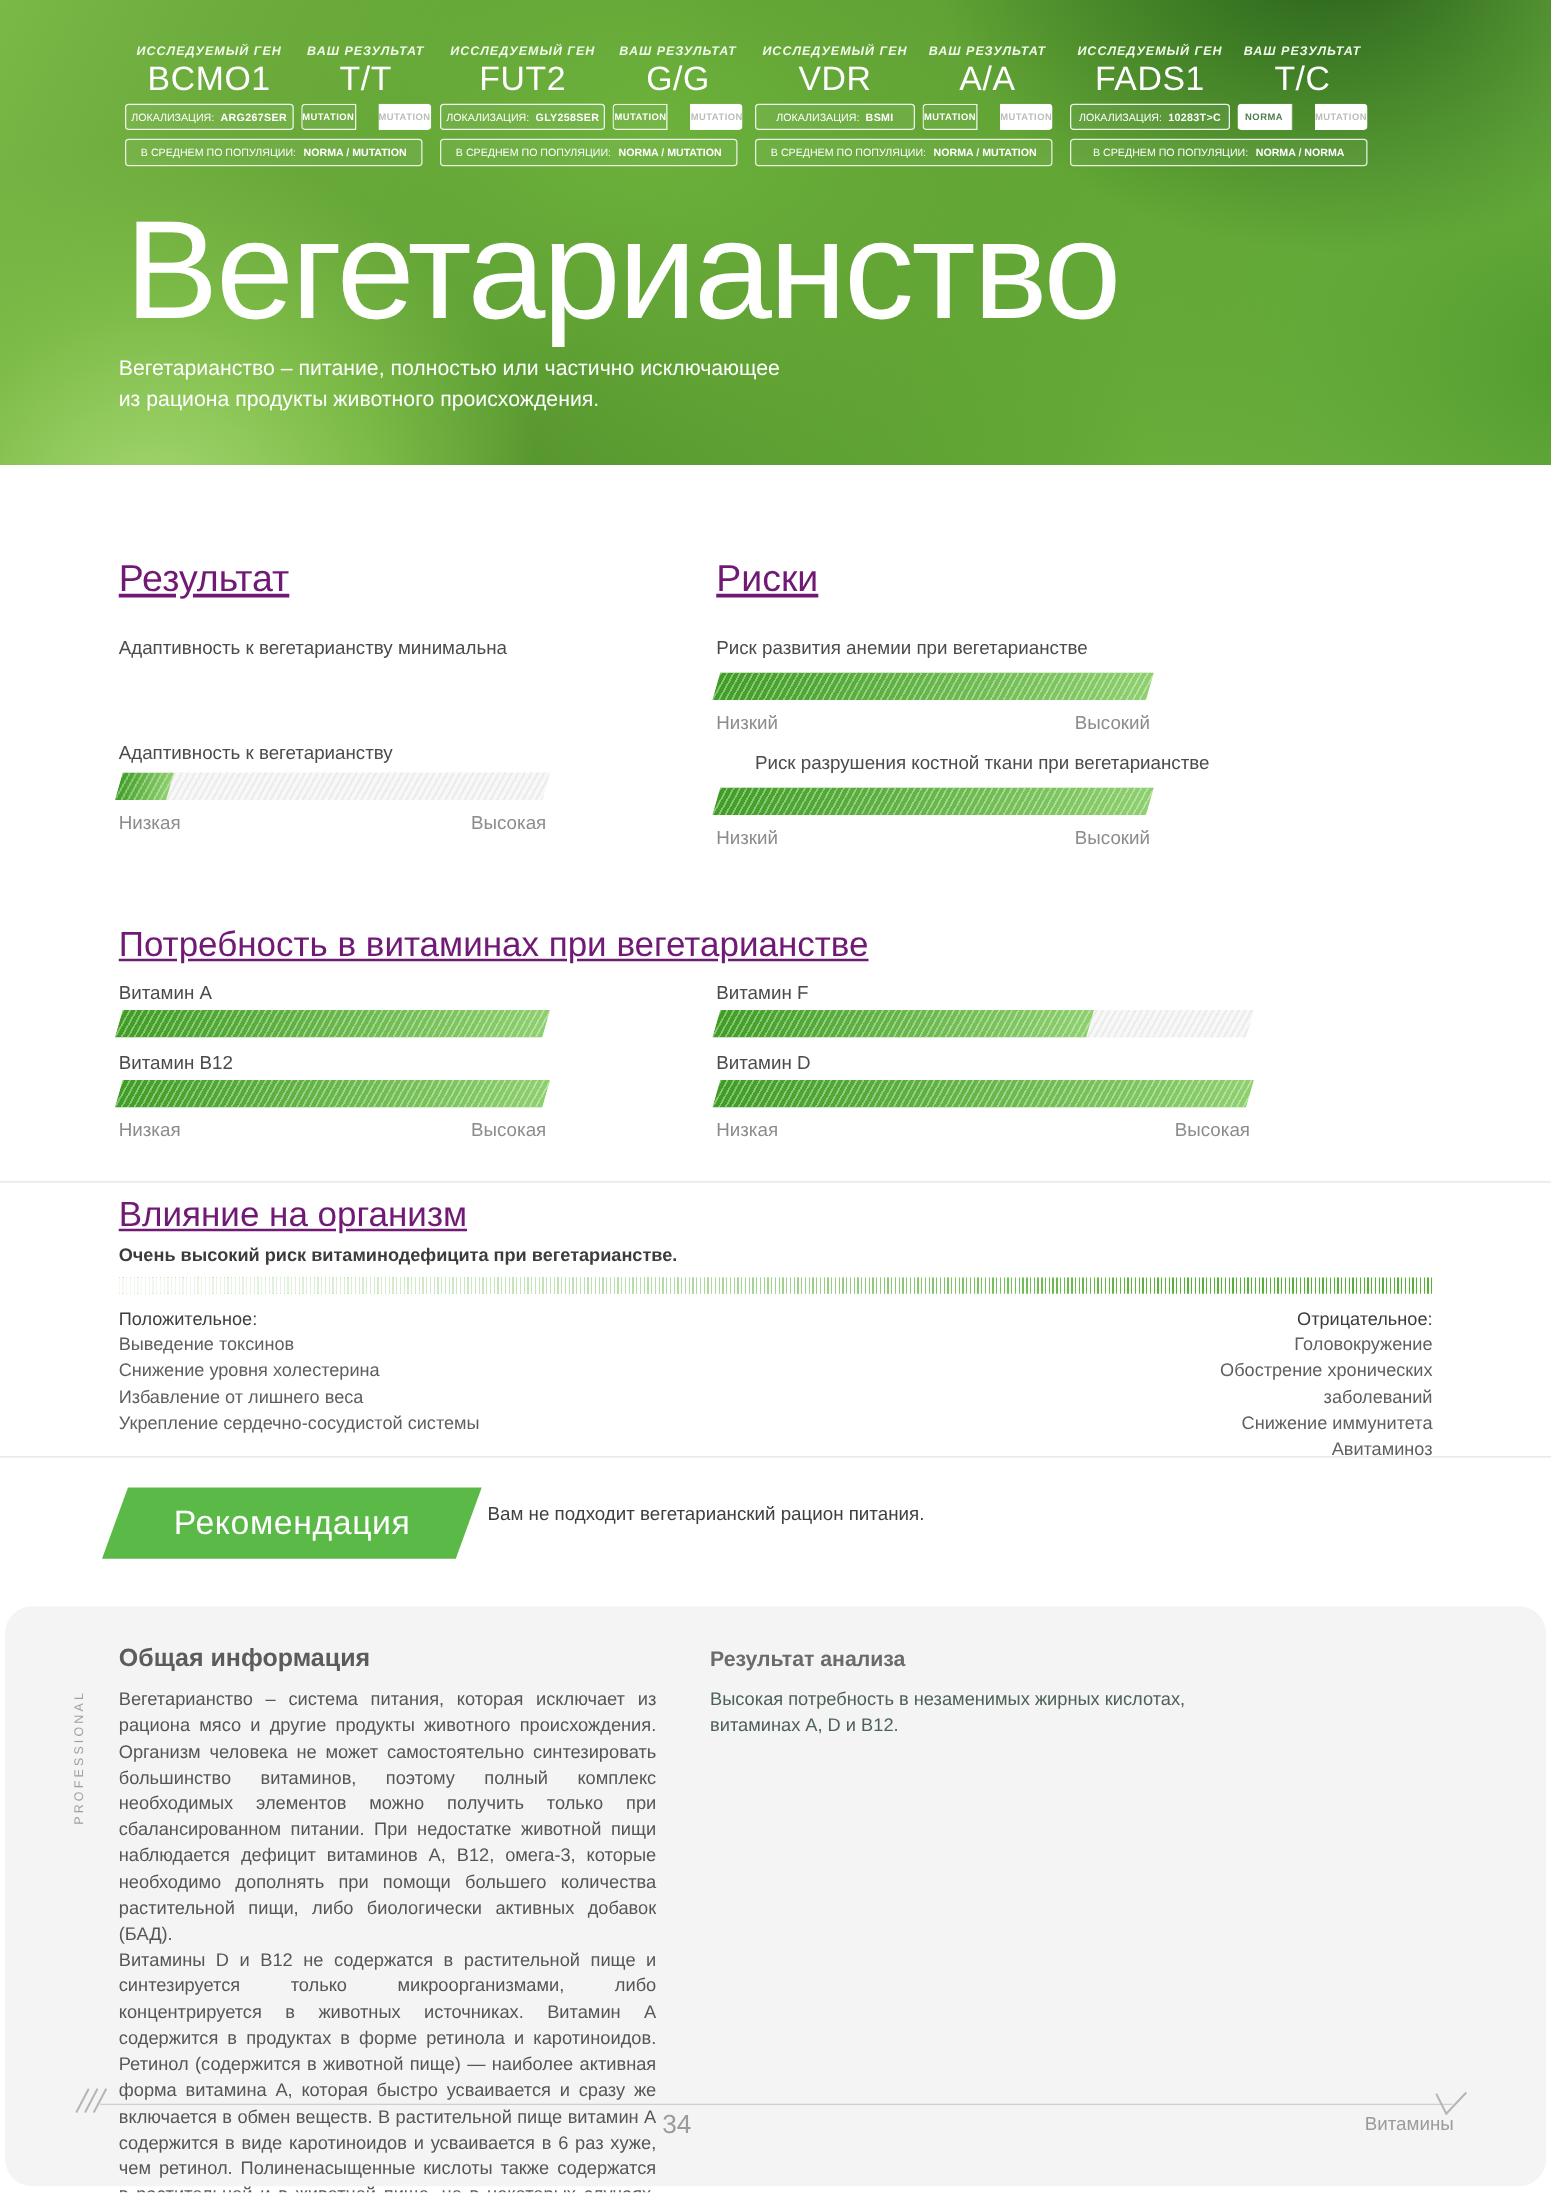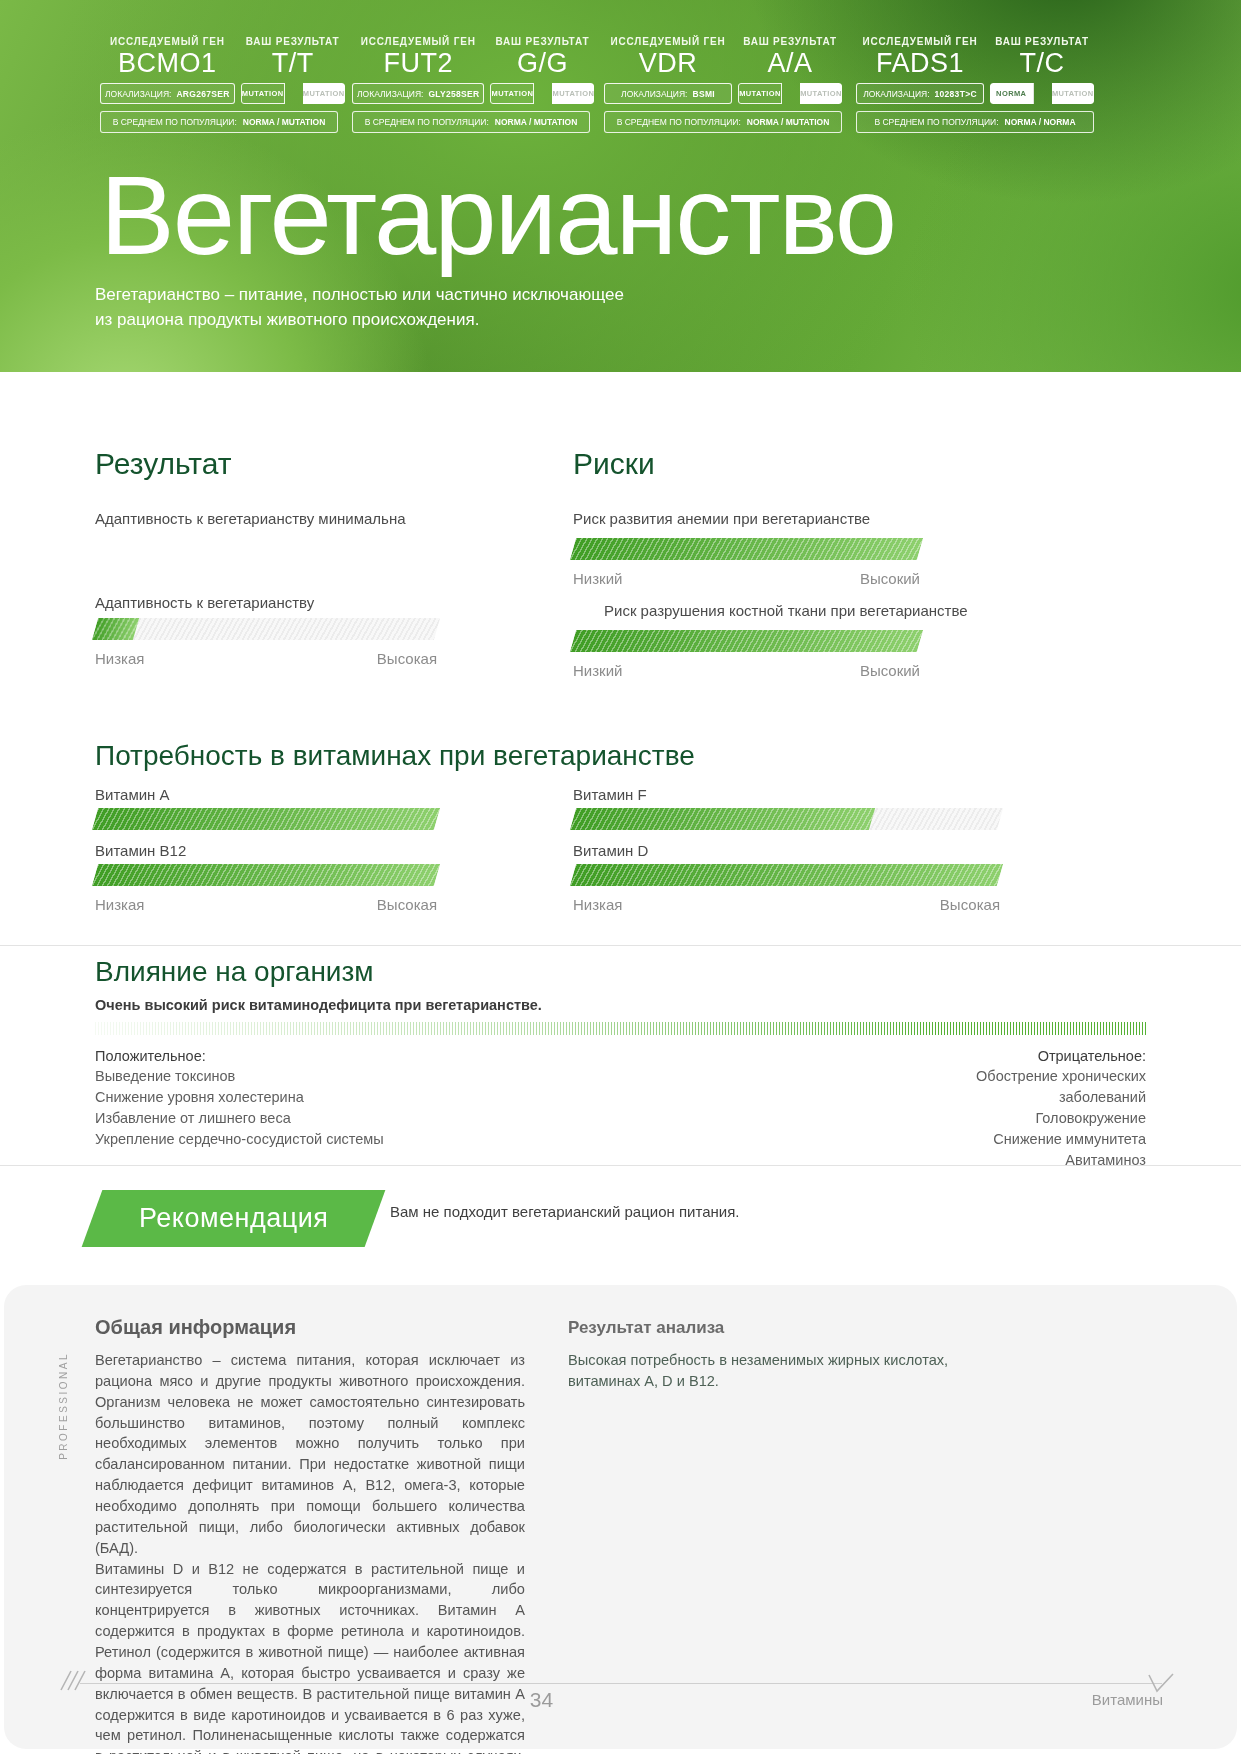--- a/index.html
+++ b/index.html
@@ -12,42 +12,42 @@
       radial-gradient(430px 420px at 10% 112%, #a6d873 0%, #7cbb47 42%, rgba(124,187,71,0) 72%),
       radial-gradient(520px 400px at 86% -12%, #27601a 0%, rgba(39,96,26,0) 62%),
       radial-gradient(640px 520px at 103% 78%, #4f9a2c 0%, rgba(79,154,44,0) 58%),
       radial-gradient(760px 620px at 42% 28%, #6db23c 0%, rgba(109,178,60,0) 62%),
       linear-gradient(115deg,#7ab947 0%,#4f8c2a 42%,#63a836 72%,#82c150 100%);}
   .gene-row{position:absolute;left:100px;top:36px;display:flex;gap:14px;}
   .gene-pair{width:238px;flex:0 0 auto;}
   .pair-top{display:flex;gap:6px;}
   .gcol{flex:1 1 0;text-align:center;}
   .gcol.res{flex:0 0 104px;}
-  .small-label{font-size:10px;font-weight:bold;letter-spacing:.8px;color:#f2f9ec;white-space:nowrap;}
+  .small-label{font-size:10px;font-weight:bold;letter-spacing:.8px;color:#f2f9ec;white-space:nowrap;font-style:italic;}
   .big-value{font-size:27px;font-weight:300;color:#fff;line-height:1.2;letter-spacing:.5px;}
   .wbox{margin-top:4px;height:19px;border:1px solid rgba(255,255,255,.9);border-radius:3px;
         background:rgba(255,255,255,.07);display:flex;align-items:center;justify-content:center;
         gap:5px;color:#fff;font-size:8.5px;white-space:nowrap;padding:0 4px;}
   .wbox b{font-size:8.5px;letter-spacing:.3px;}
   .allele{margin-top:4px;height:21px;display:flex;border-radius:3px;overflow:hidden;gap:18px;}
   .seg{flex:1 1 0;display:flex;align-items:center;justify-content:center;
        font-size:7.5px;font-weight:bold;letter-spacing:.4px;}
   .seg.outline{border:1px solid rgba(255,255,255,.9);border-radius:3px 0 0 3px;color:#fff;background:rgba(255,255,255,.06);}
   .seg.filled{background:#fff;color:#b9bfb7;border-radius:0 3px 3px 0;}
   .seg.norma{background:#fff;color:#4e7d4e;border-radius:3px 0 0 3px;border-right:1px solid #e0e5de;}
   .pop-box{margin-top:7px;height:20px;border:1px solid rgba(255,255,255,.85);border-radius:3px;
         background:rgba(255,255,255,.05);display:flex;align-items:center;justify-content:center;gap:6px;
         color:#fff;font-size:8.5px;white-space:nowrap;}
   .hero-title{position:absolute;left:88px;top:148px;margin:12px;font-size:112px;font-weight:100;
         color:#fff;letter-spacing:-2px;line-height:1;}
   .hero-sub{position:absolute;left:95px;top:283px;margin:0;font-size:17px;font-weight:300;
         color:#fff;line-height:1.45;white-space:pre-line;}
 
   
-  .h2{position:absolute;margin:0;font-weight:400;color:#14532d;}
+  .h2{position:absolute;margin:0;font-weight:400;color:#701a75;text-decoration:underline;}
   .txt{position:absolute;font-size:15px;color:#4b4b4b;}
   .endlbls{position:absolute;display:flex;justify-content:space-between;font-size:15px;color:#8c8c8c;}
 
   .bar{position:absolute;height:22px;transform:skewX(-16deg);overflow:hidden;
        background:repeating-linear-gradient(105deg,#ececec 0 2px,#f8f8f8 2px 5px);}
   .fill{position:absolute;top:0;bottom:0;left:0;
        background:repeating-linear-gradient(105deg,rgba(255,255,255,.38) 0 1.5px,rgba(255,255,255,0) 1.5px 5px),
                   linear-gradient(90deg,#3f9d24,#8ed06e);}
 
   .hairline{position:absolute;left:0;width:1241px;height:1px;background:#e3e3e3;}
@@ -261,22 +261,22 @@
 
   <div class="pos-block">
     <div class="pn-title">Положительное:</div>
     <div class="pn-item">Выведение токсинов</div>
     <div class="pn-item">Снижение уровня холестерина</div>
     <div class="pn-item">Избавление от лишнего веса</div>
     <div class="pn-item">Укрепление сердечно-сосудистой системы</div>
   </div>
   <div class="neg-block">
     <div class="pn-title">Отрицательное:</div>
+    <div class="pn-item">Головокружение</div>
     <div class="pn-item" style="width:210px;margin-left:auto;">Обострение хронических заболеваний</div>
-    <div class="pn-item">Головокружение</div>
     <div class="pn-item">Снижение иммунитета</div>
     <div class="pn-item">Авитаминоз</div>
   </div>
   <div class="hairline" style="top:1165px;"></div>
 
   <div class="rec-banner">
     <span>Рекомендация</span>
   </div>
   <div class="rec-text">Вам не подходит вегетарианский рацион питания.</div>
 

